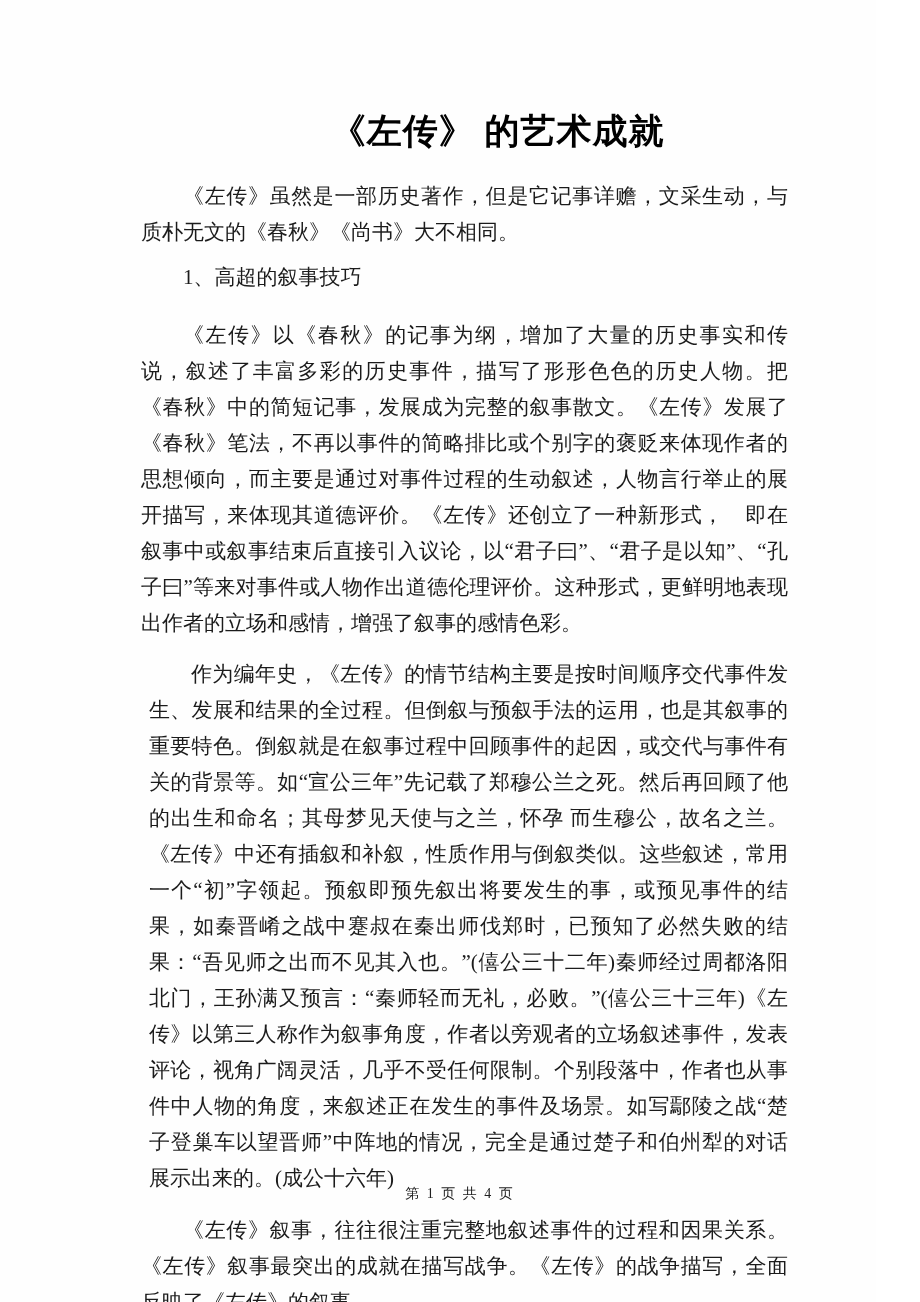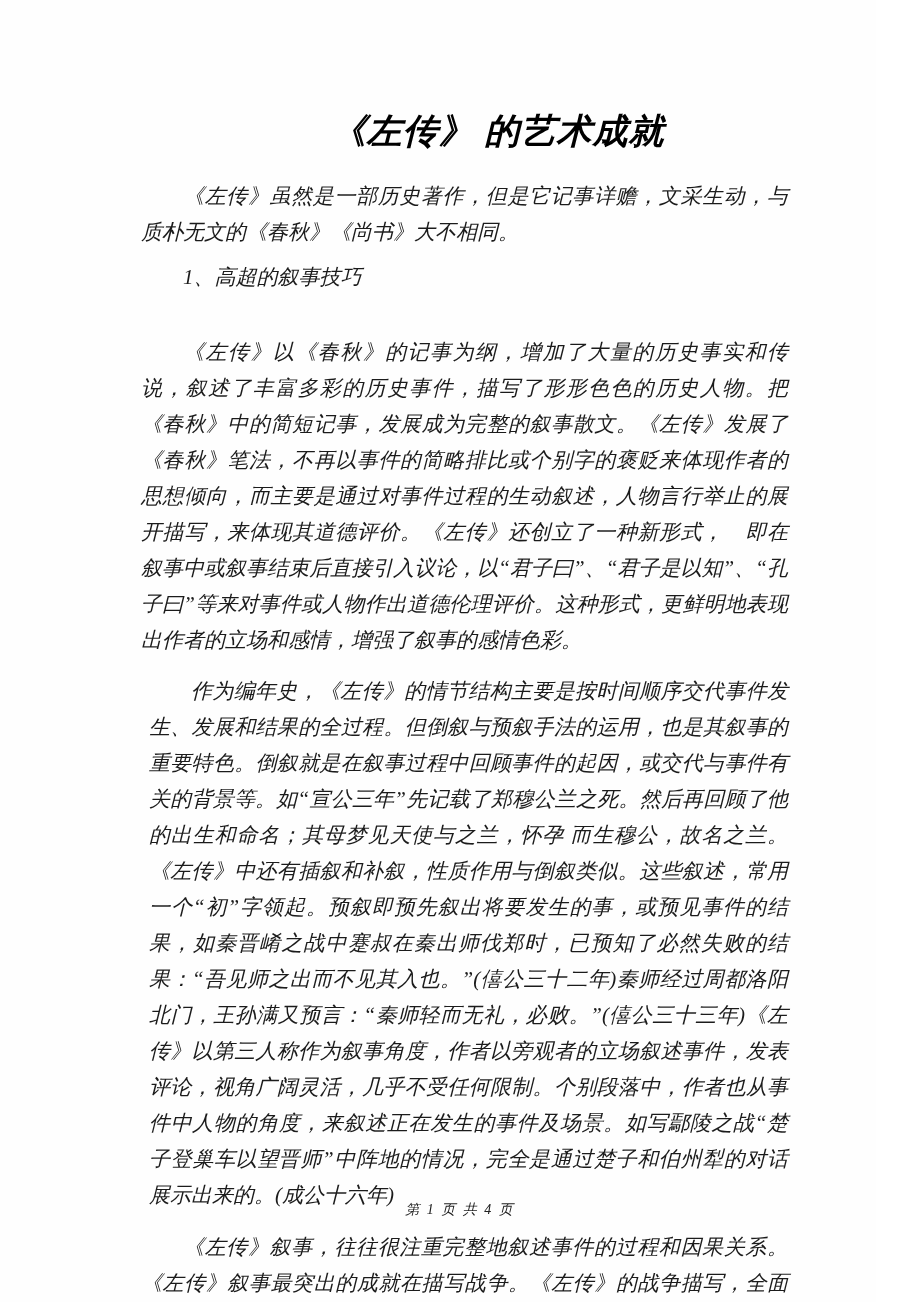--- a/index.html
+++ b/index.html
@@ -8,21 +8,20 @@
     background: #ffffff;
   }
   .page {
     position: relative;
     width: 876px;
     height: 1302px;
     background: #fefefe;
     overflow: hidden;
     font-family: "Liberation Serif", serif;
     color: #1b1b1b;
-    font-style: italic;
   }
   .content {
     position: absolute;
     left: 141px;
     top: 0;
     width: 647px;
     padding-top: 106px;
   }
   .doc-title {
     margin: 0;
@@ -40,35 +39,34 @@
     font-size: 21px;
     line-height: 36px;
     text-align: justify;
     text-justify: inter-ideograph;
     word-break: break-all;
     text-indent: 2em;
     color: #1b1b1b;
   }
   .para.p1      { margin: 20px 0 0 0; }
   .para.heading { margin: 9px 0 0 0; }
-  .para.p2      { margin: 39px 0 0 0; }
+  .para.p2      { margin: 22px 0 0 0; }
   .para.p3      { margin: 15px 0 0 8px; }
   .para.p4      { margin: 16px 0 4px 0; }
   .page-footer {
     position: absolute;
     top: 1183px;
     left: 0;
     width: 920px;
     text-align: center;
     font-size: 14px;
     line-height: 22px;
     letter-spacing: 2px;
     color: #202020;
     white-space: pre;
-    margin-top: 16px;
   }
 </style>
 </head>
 <body>
 
 <div class="page">
   <div class="content">
     <h1 class="doc-title">《左传》 的艺术成就</h1>
 
     <p class="para p1">《左传》虽然是一部历史著作，但是它记事详赡，文采生动，与质朴无文的《春秋》《尚书》大不相同。</p>

